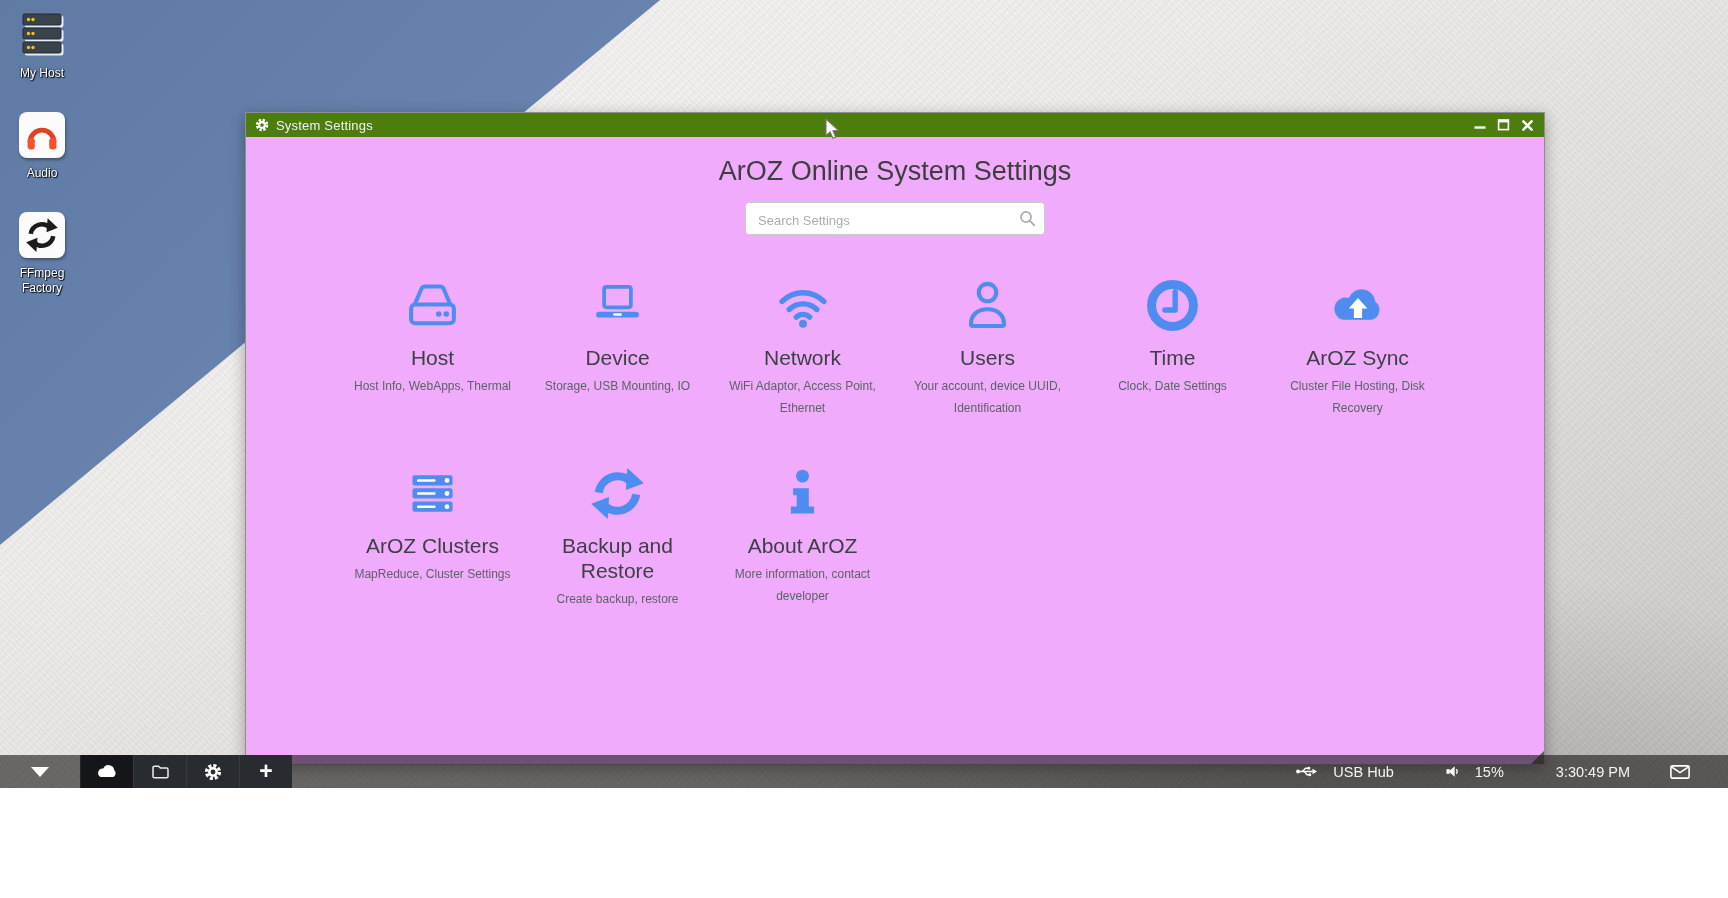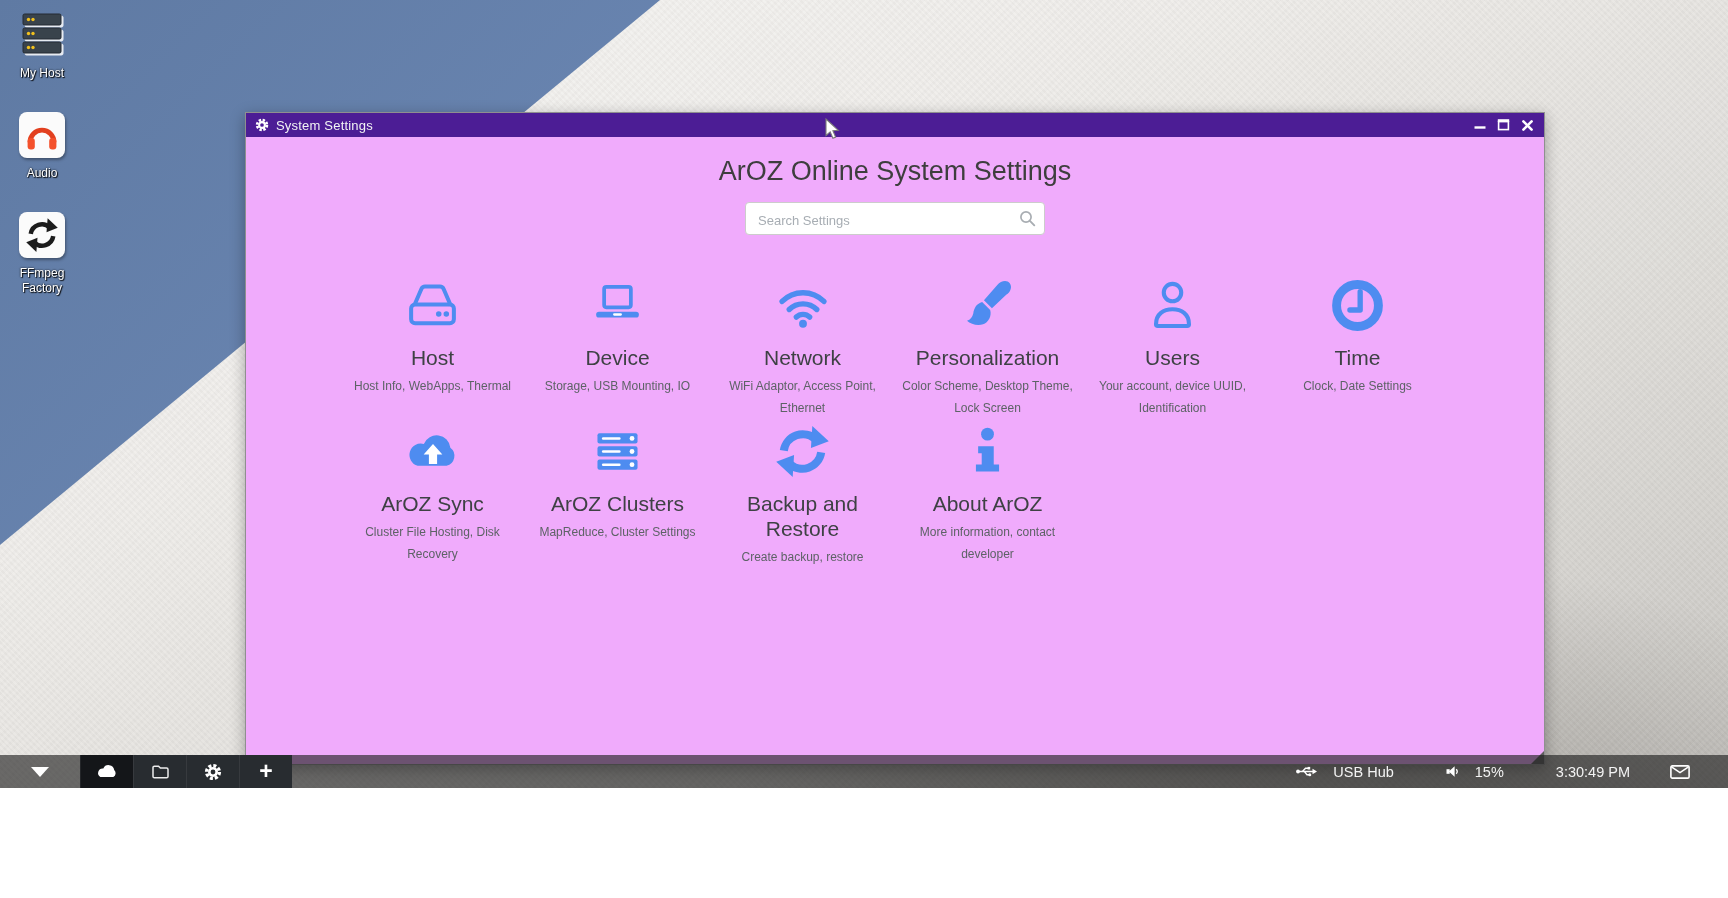--- a/index.html
+++ b/index.html
@@ -30,33 +30,33 @@
   .desk-icon .tilebg { width:46px; height:46px; border-radius:8px; background:#fbfbfb;
     box-shadow:1px 2px 3px rgba(0,0,0,.35); display:flex; align-items:center; justify-content:center; }
   .desk-icon .naked { width:46px; height:46px; display:flex; align-items:center; justify-content:center;
     filter: drop-shadow(2.5px 2.5px 0 rgba(255,255,255,.85)); }
   .desk-icon .lbl { margin-top:8px; font-size:12px; color:#fff; text-align:center; line-height:1.25;
     text-shadow:0 0 2px #000, 1px 1px 1px rgba(0,0,0,.9); width:76px; }
 
   
   .window { position:absolute; left:245px; top:112px; width:1300px; height:653px;
     border:1px solid #8f8f8f; box-shadow:0 4px 14px rgba(0,0,0,.32); background:#fff; }
-  .titlebar { height:24px; background:#4c1d95; display:flex; align-items:center; padding:0 9px; gap:7px; }
+  .titlebar { height:24px; background:#4d7c0f; display:flex; align-items:center; padding:0 9px; gap:7px; }
   .titlebar .wtitle { color:#f2f3f4; font-size:13px; letter-spacing:.2px; }
   .wcontrols { margin-left:auto; display:flex; align-items:center; gap:9px; }
   .wbtn { width:15px; height:14px; display:flex; align-items:center; justify-content:center; cursor:pointer; }
   .wcontent { position:relative; height:calc(100% - 24px); background:#f0abfc; overflow:hidden; text-align:center; }
   .heading { margin-top:19px; font-size:27px; font-weight:400; color:#3e3e3e; }
   .searchwrap { position:relative; width:300px; height:33px; margin:15px auto 0; }
   .searchwrap input { width:100%; height:100%; border:1px solid #ccc; border-radius:4px;
     padding:4px 32px 0 12px; font-size:13px; color:#555; outline:none; font-family:"Liberation Sans", sans-serif; }
   .searchwrap input::placeholder { color:#a7adb3; }
   .search-ico { position:absolute; right:9px; top:8px; }
 
-  .grid { width:1110px; margin:39px auto 0; display:grid; grid-template-columns:repeat(6,185px); }
+  .grid { width:1110px; margin:39px auto 0; display:grid; grid-template-columns:repeat(6,185px); row-gap:42px; }
   .tile { text-align:center; cursor:pointer; }
   .tile-icon { height:60px; display:flex; align-items:flex-end; justify-content:center; color:var(--accent,#4e8cf0); }
   .tile-title { margin-top:11px; font-size:21px; color:#3e4144; line-height:1.2; padding:0 4px; }
   .tile-sub { margin-top:5px; font-size:12px; color:#5d6266; line-height:1.85; padding:0 7px; }
   .resize-grip { position:absolute; right:-1px; bottom:-1px; width:0; height:0;
     border-left:15px solid transparent; border-bottom:15px solid #5d5d5d; }
 
   
   .cursor { position:absolute; left:825px; top:118px; pointer-events:none; z-index:50; }
 
@@ -202,30 +202,20 @@
                 </g>
                 <circle cx="32" cy="52.5" r="4.4" fill="currentColor"></circle>
               </svg>
             </div>
             <div class="tile-title">Network</div>
             <div class="tile-sub">WiFi Adaptor, Access Point, Ethernet</div>
           </div>
           <div class="tile">
             <div class="tile-icon">
               <svg width="57" height="57" viewBox="0 0 64 64">
-                <path d="M43 9 c4-5 11-6 14-2 c3 4 1 10-4 13 L37 35 l-9-9 Z" fill="currentColor"></path>
-                <path d="M26 28 l9 9 c2 7-2 14-8 16 c-6 2-14 0-18-4 c4-1 6-4 7-8 c1-7 4-11 10-13 z" fill="currentColor"></path>
-              </svg>
-            </div>
-            <div class="tile-title">Personalization</div>
-            <div class="tile-sub">Color Scheme, Desktop Theme, Lock Screen</div>
-          </div>
-          <div class="tile">
-            <div class="tile-icon">
-              <svg width="57" height="57" viewBox="0 0 64 64">
                 <circle cx="32" cy="17.5" r="9.8" fill="none" stroke="currentColor" stroke-width="4.6"></circle>
                 <path d="M13.5 53 c0-11.5 8.5-16.8 18.5-16.8 s18.5 5.3 18.5 16.8 a2 2 0 0 1-2 2 h-33 a2 2 0 0 1-2-2 z" fill="none" stroke="currentColor" stroke-width="4.6" stroke-linejoin="round"></path>
               </svg>
             </div>
             <div class="tile-title">Users</div>
             <div class="tile-sub">Your account, device UUID, Identification</div>
           </div>
           <div class="tile">
             <div class="tile-icon">
               <svg width="57" height="57" viewBox="0 0 64 64">

